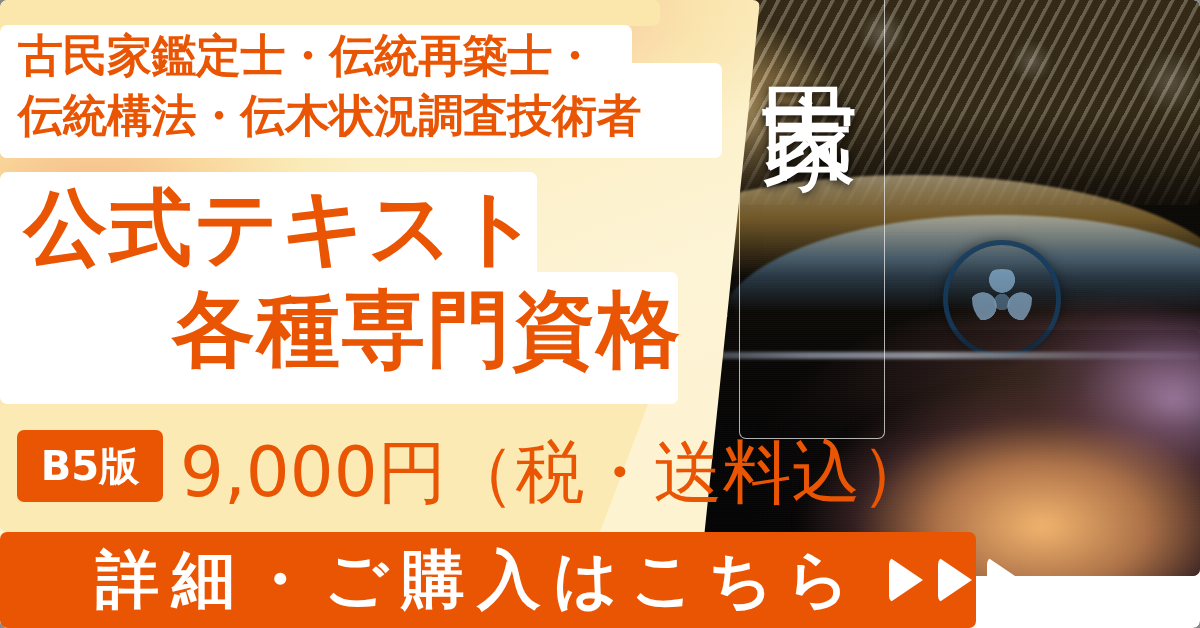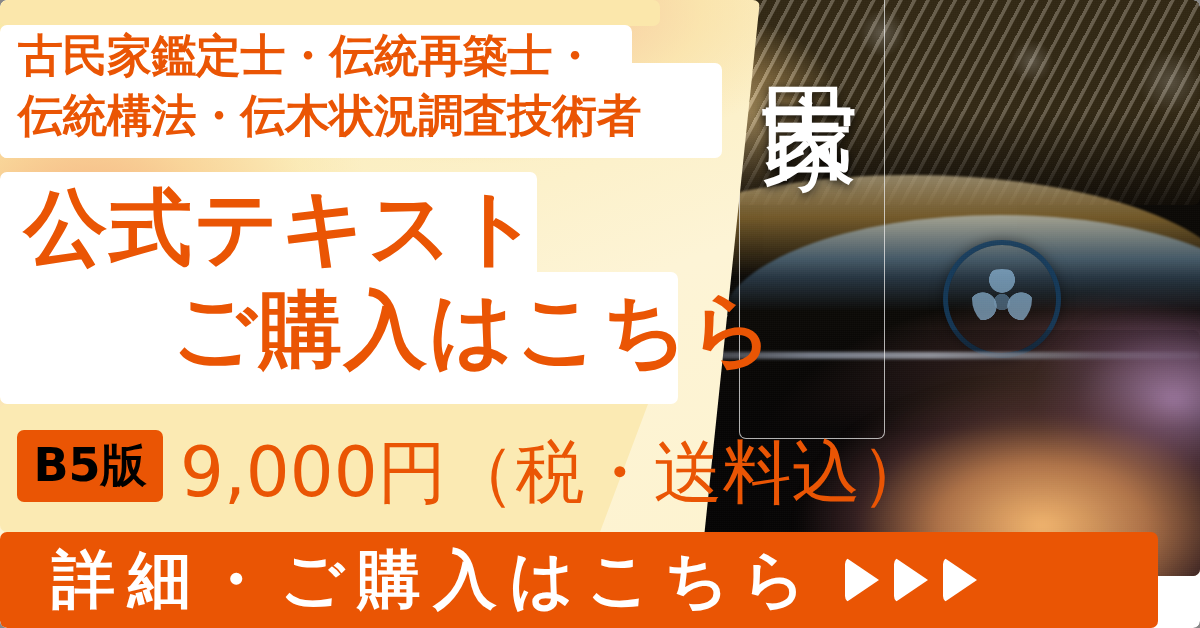--- a/index.html
+++ b/index.html
@@ -164,33 +164,33 @@
   }
   .big-b{
     position:absolute;left:172px;top:288px;
     color:#ea5504;font-weight:700;font-size:83px;line-height:1;
     letter-spacing:2px;white-space:nowrap;
   }
 
   
   .badge{
     position:absolute;left:17px;top:430px;width:146px;height:72px;
-    background:#ea5504;color:#000000;font-weight:700;font-size:46px;
+    background:#ea5504;color:#ffffff;font-weight:700;font-size:40px;
     display:flex;align-items:center;justify-content:center;letter-spacing:0px;
   }
   .price{
     position:absolute;left:180px;top:434px;
     color:#ea5504;font-size:69px;line-height:1.12;white-space:nowrap;
     letter-spacing:0px;
   }
 
   
   .cta{
-    position:absolute;left:0;top:532px;width:1158px;height:96px;
-    background:#ea5504;display:flex;align-items:center;
+    position:absolute;left:0;top:532px;width:976px;height:96px;
+    background:#ea5504;display:flex;align-items:center;padding-left:44px;
   }
   .cta-label{
     color:#fff;font-weight:700;font-size:63px;letter-spacing:13px;
     margin-left:52px;white-space:nowrap;
   }
   .cta-arrows{display:flex;gap:15px;margin-left:26px;align-items:center;}
   .tri{
     width:0;height:0;border-style:solid;border-width:23px 0 23px 34px;
     border-color:transparent transparent transparent #ffffff;
   }
@@ -224,21 +224,21 @@
   <div class="wbox" id="wbox-line2"></div>
   <div class="wbox" id="wbox-a"></div>
   <div class="wbox" id="wbox-b"></div>
 
   <div class="head-text">
     <span class="ln">古民家鑑定士・伝統再築士・</span>
     <span class="ln">伝統構法・伝木状況調査技術者</span>
   </div>
 
   <div class="big-a">公式テキスト</div>
-  <div class="big-b">ご購入はこちら</div>
+  <div class="big-b">各種専門資格</div>
 
   <div class="badge">B5版</div>
   <div class="price">9,000円（税・送料込）</div>
 
   <div class="cta">
     <span class="cta-label">詳細・ご購入はこちら</span>
     <span class="cta-arrows">
       <span class="tri"></span>
       <span class="tri"></span>
       <span class="tri"></span>

